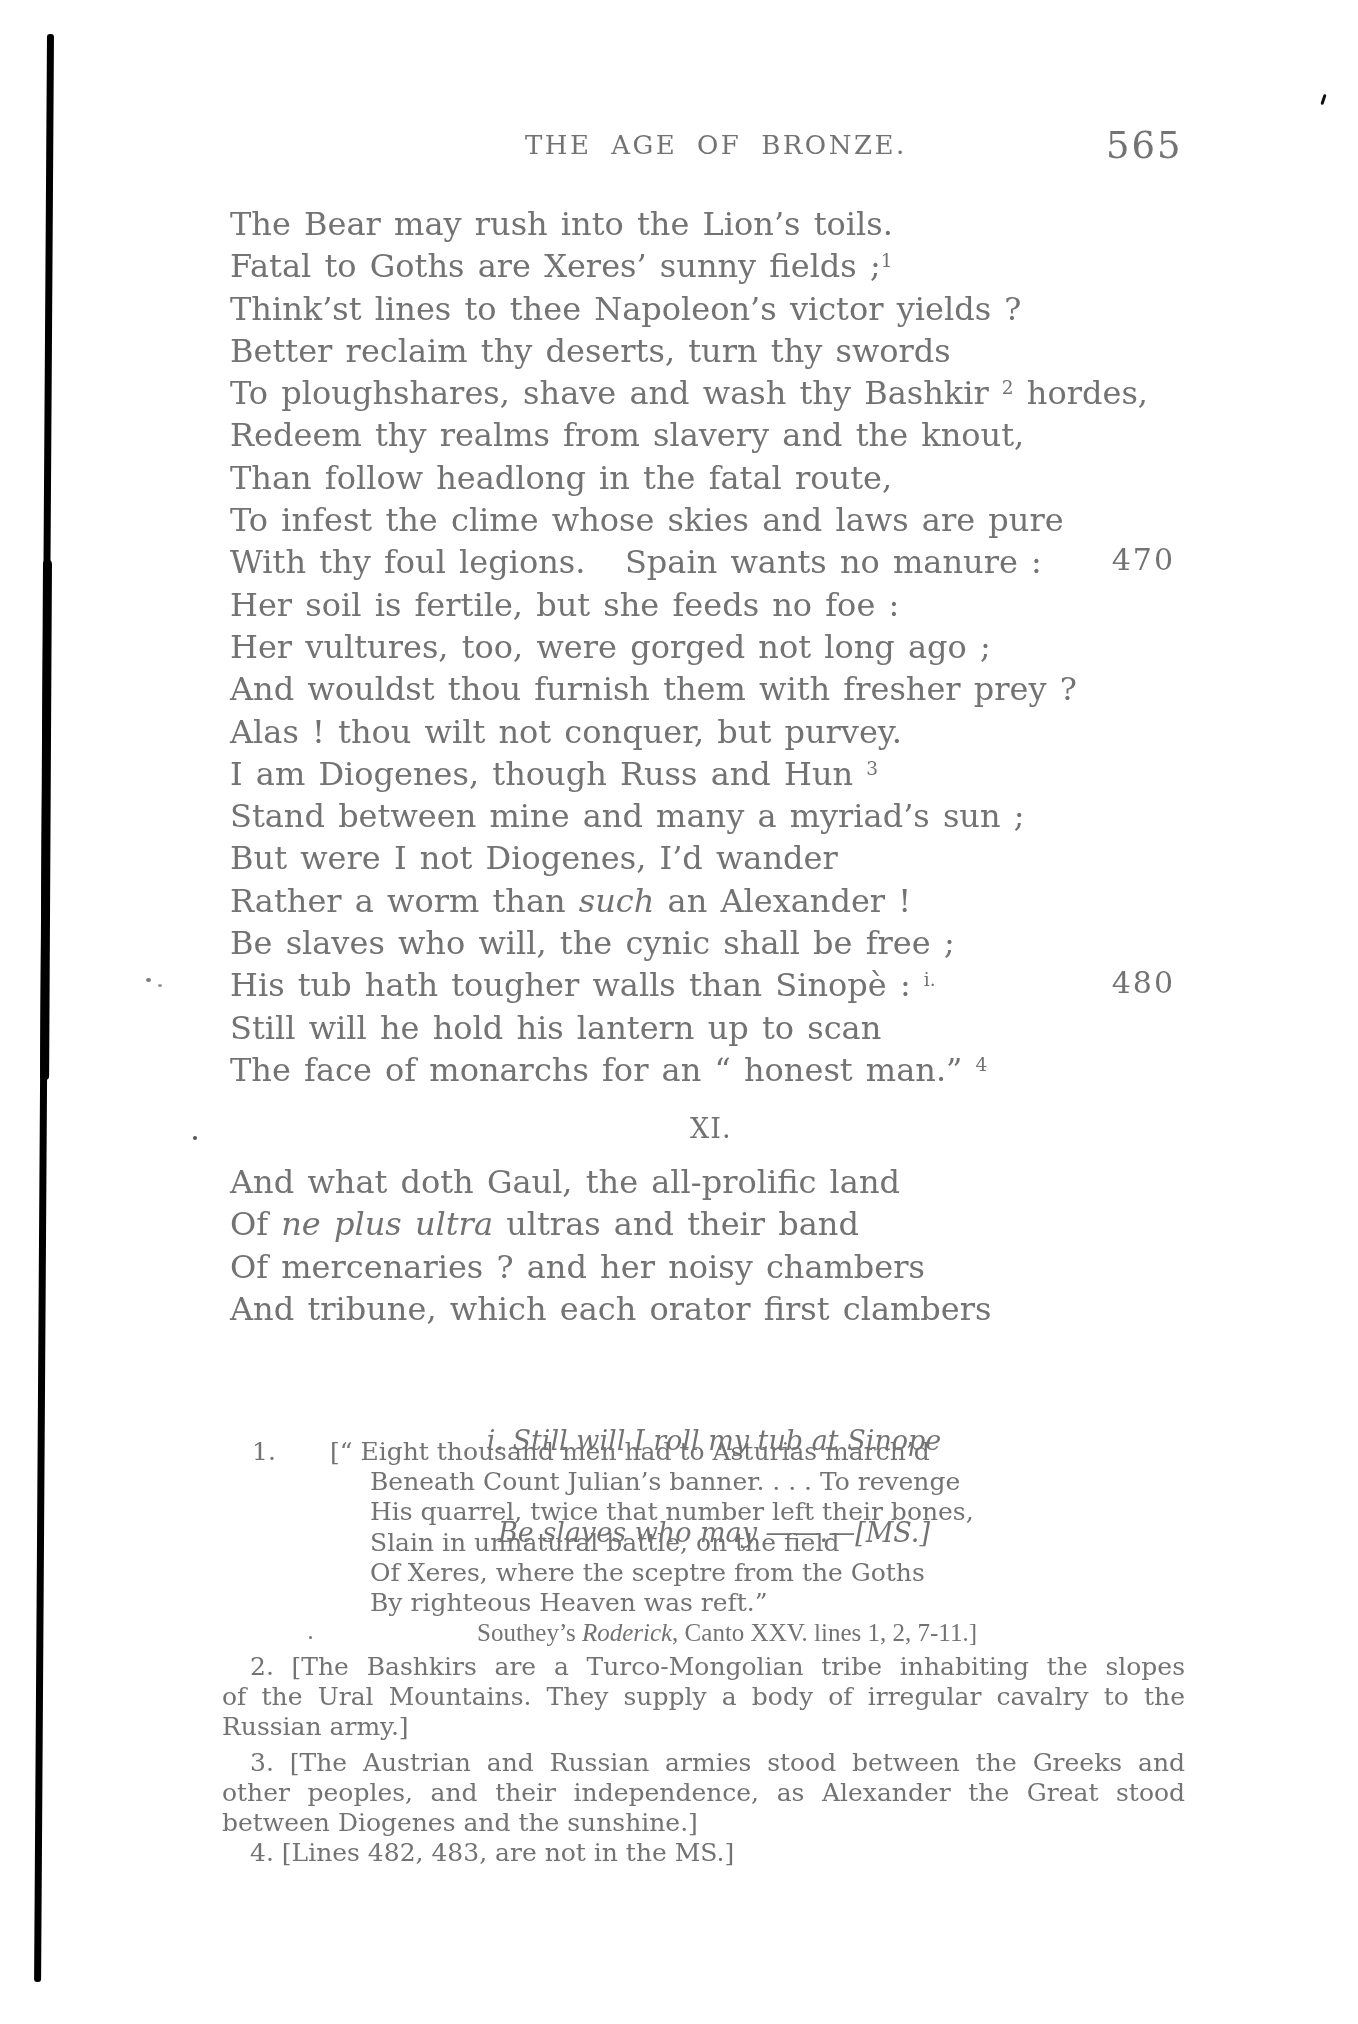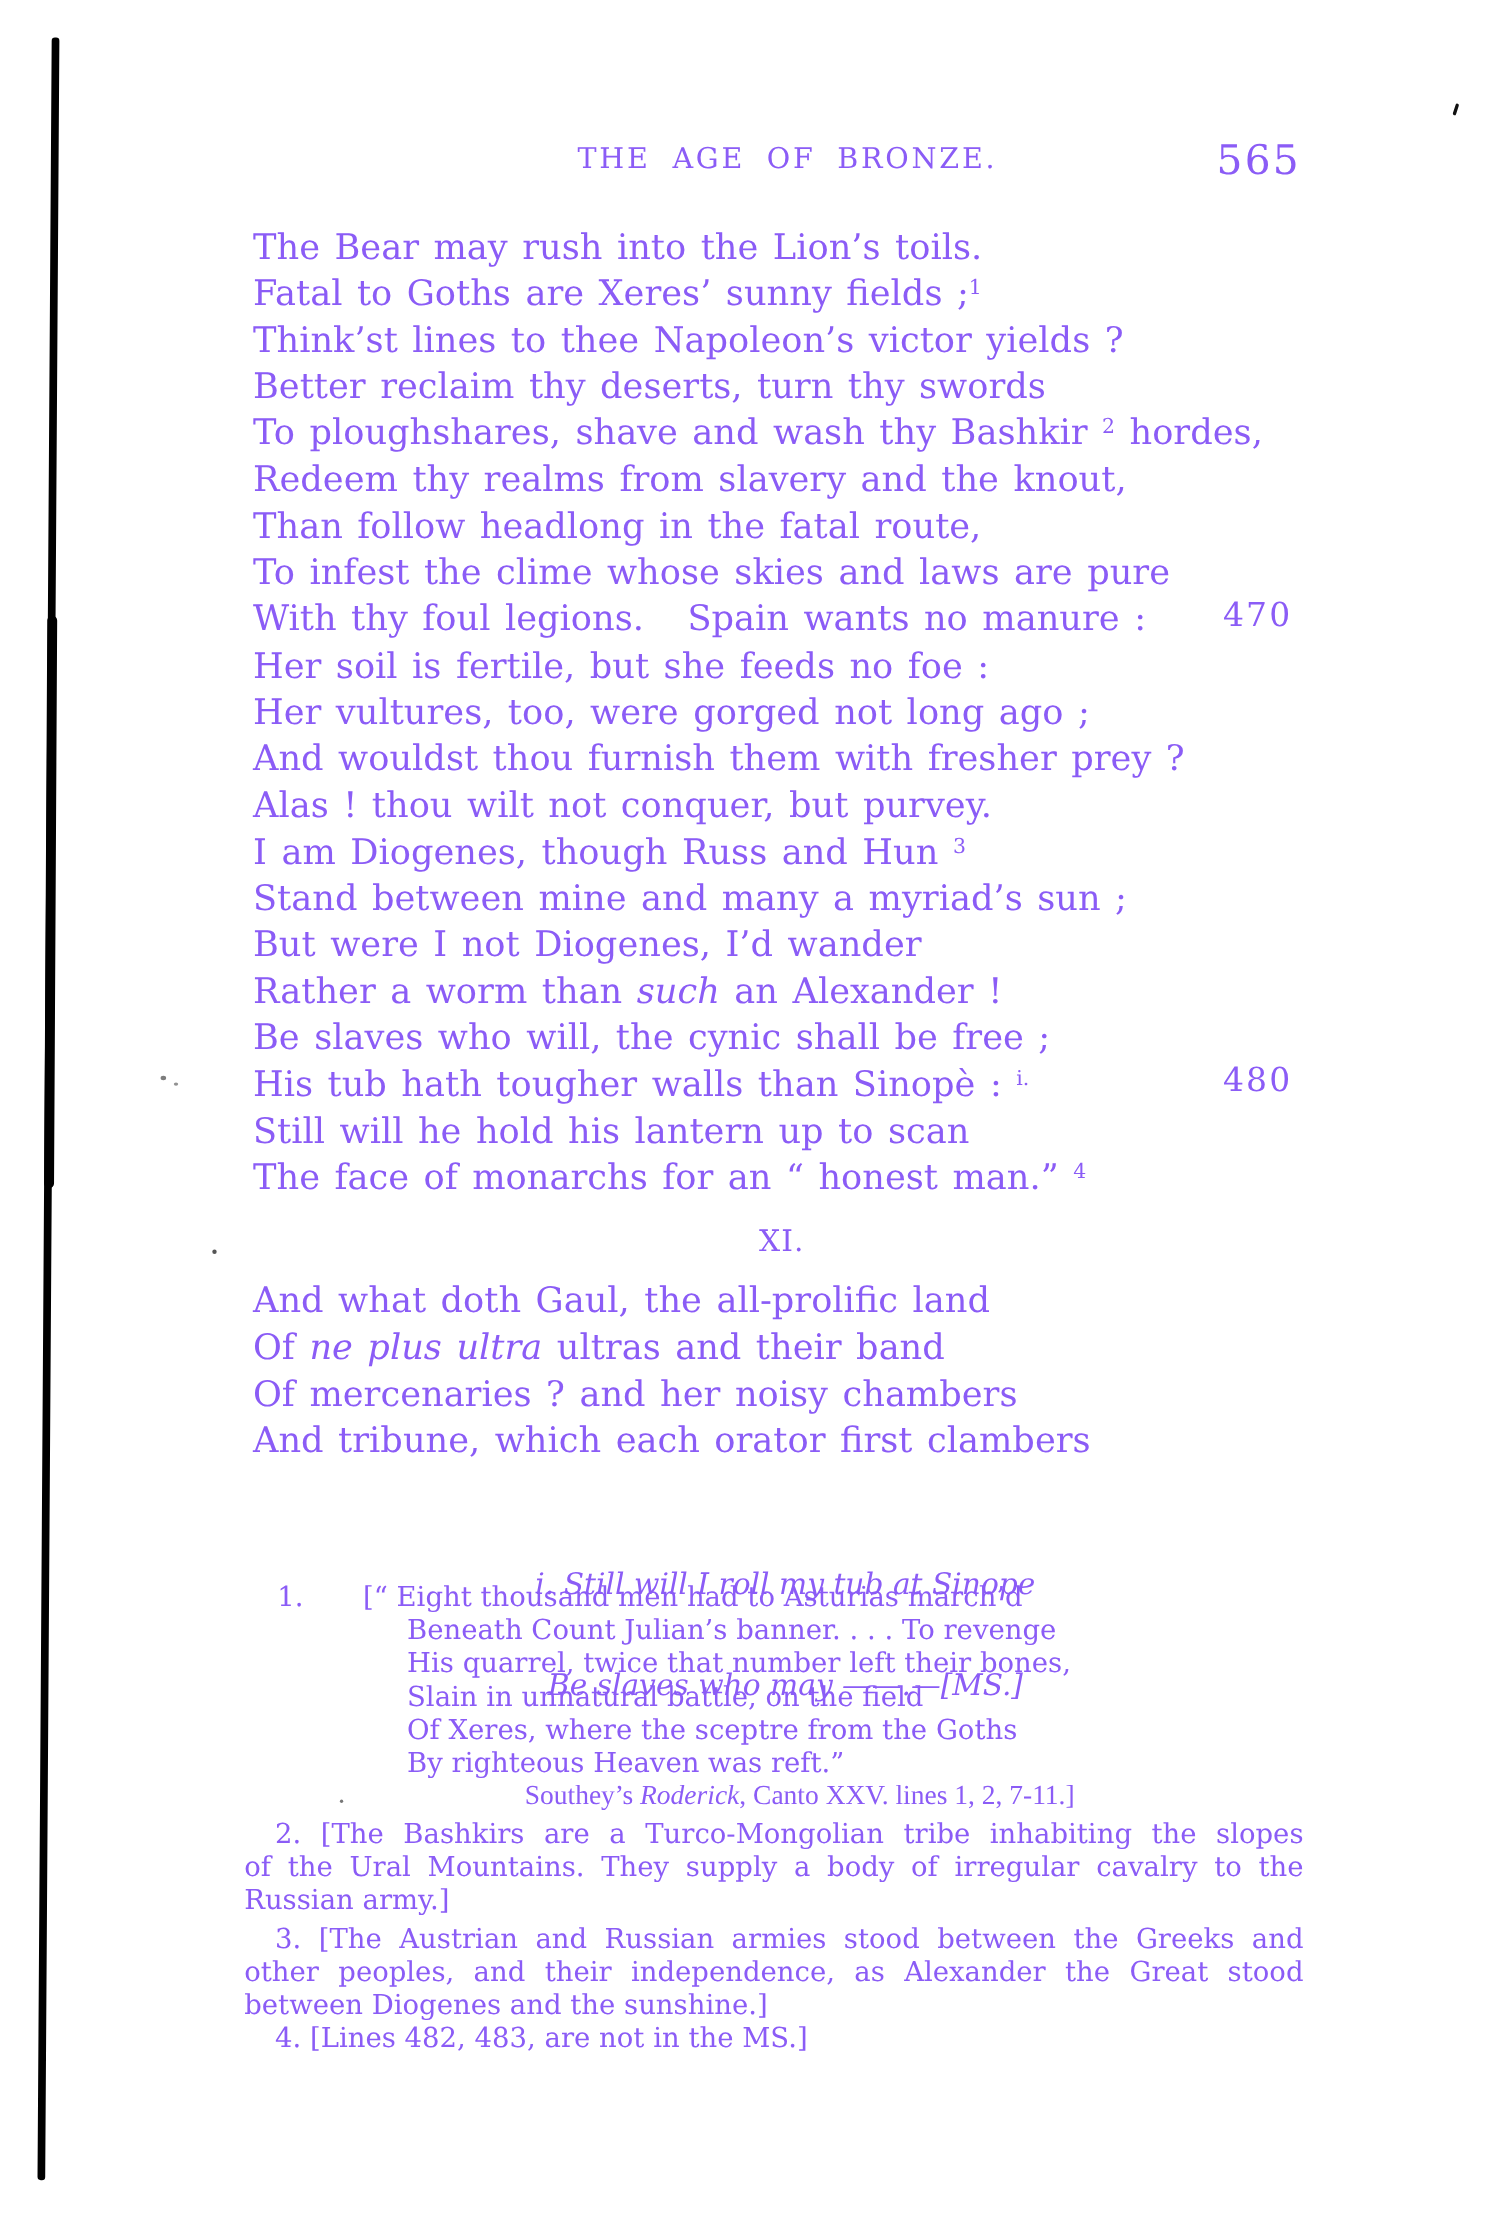--- a/index.html
+++ b/index.html
@@ -1,18 +1,18 @@
 <!DOCTYPE html>
 <html><head>
 <meta charset="utf-8">
 <style>
   html,body{margin:0;padding:0;background:#ffffff;}
   .page{
     position:relative;width:1358px;height:2024px;background:#ffffff;
-    font-family:"DejaVu Serif","Liberation Serif",serif;color:#8b5cf6;overflow:hidden;
+    font-family:"DejaVu Serif","Liberation Serif",serif;color:#737373;overflow:hidden;
   }
   
   .rule{position:absolute;left:47px;top:34px;width:6.5px;height:1948px;background:#000;
         transform:rotate(0.38deg);transform-origin:top center;border-radius:3px;}
   .rule-mid{position:absolute;left:43px;top:560px;width:9px;height:520px;background:#000;
         transform:rotate(0.32deg);transform-origin:top center;border-radius:4px;}
   
   .running-title{position:absolute;left:525px;top:132px;font-size:26px;line-height:1;
         letter-spacing:2.5px;word-spacing:9px;white-space:pre;}
   .page-num{position:absolute;left:1106px;top:127px;font-size:37px;line-height:1;letter-spacing:2px;}

